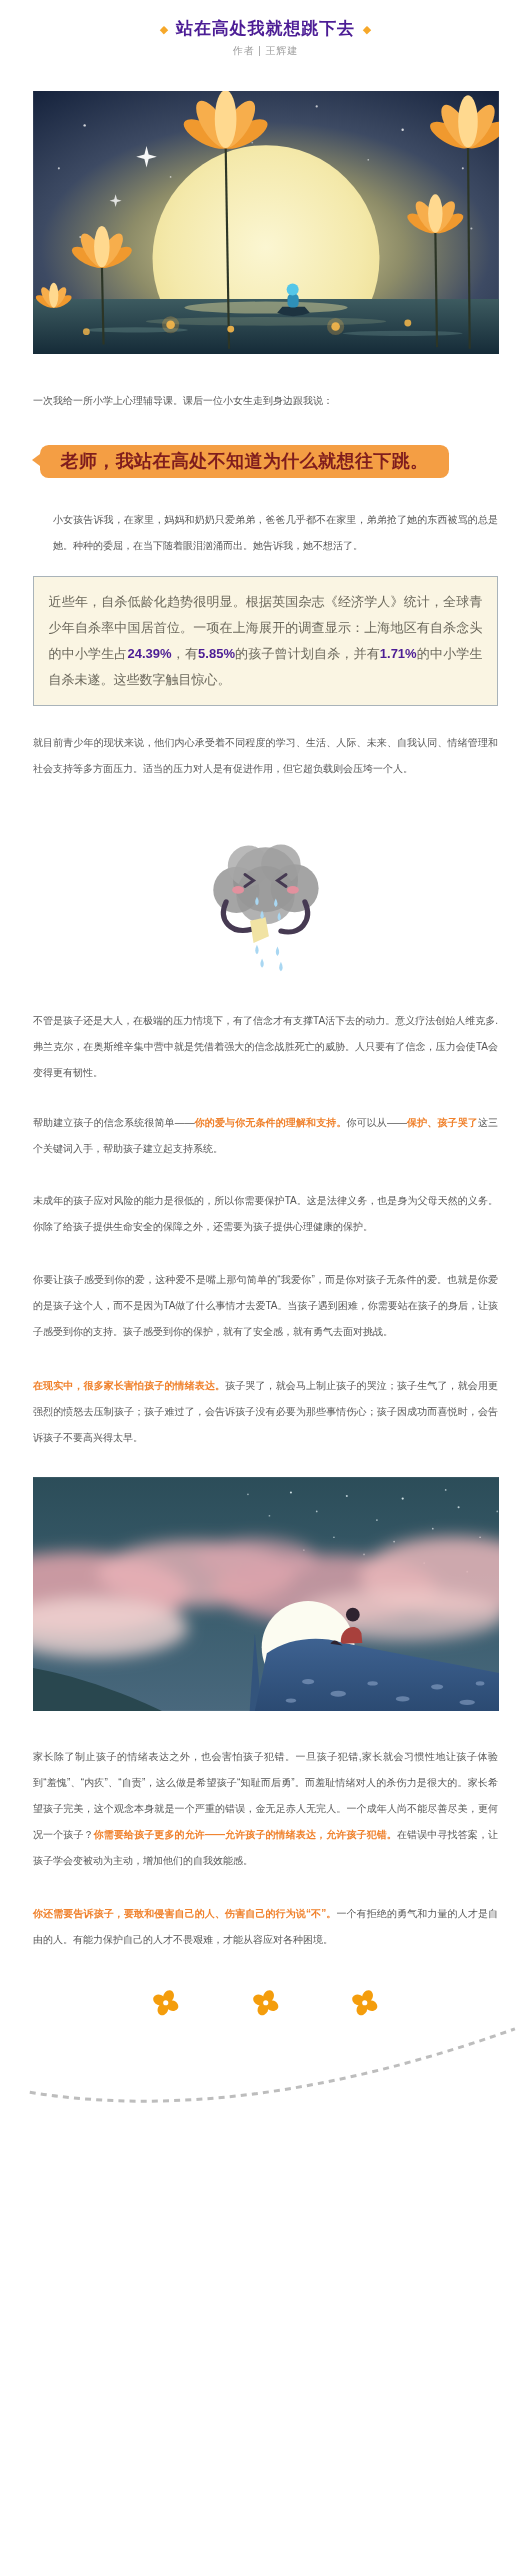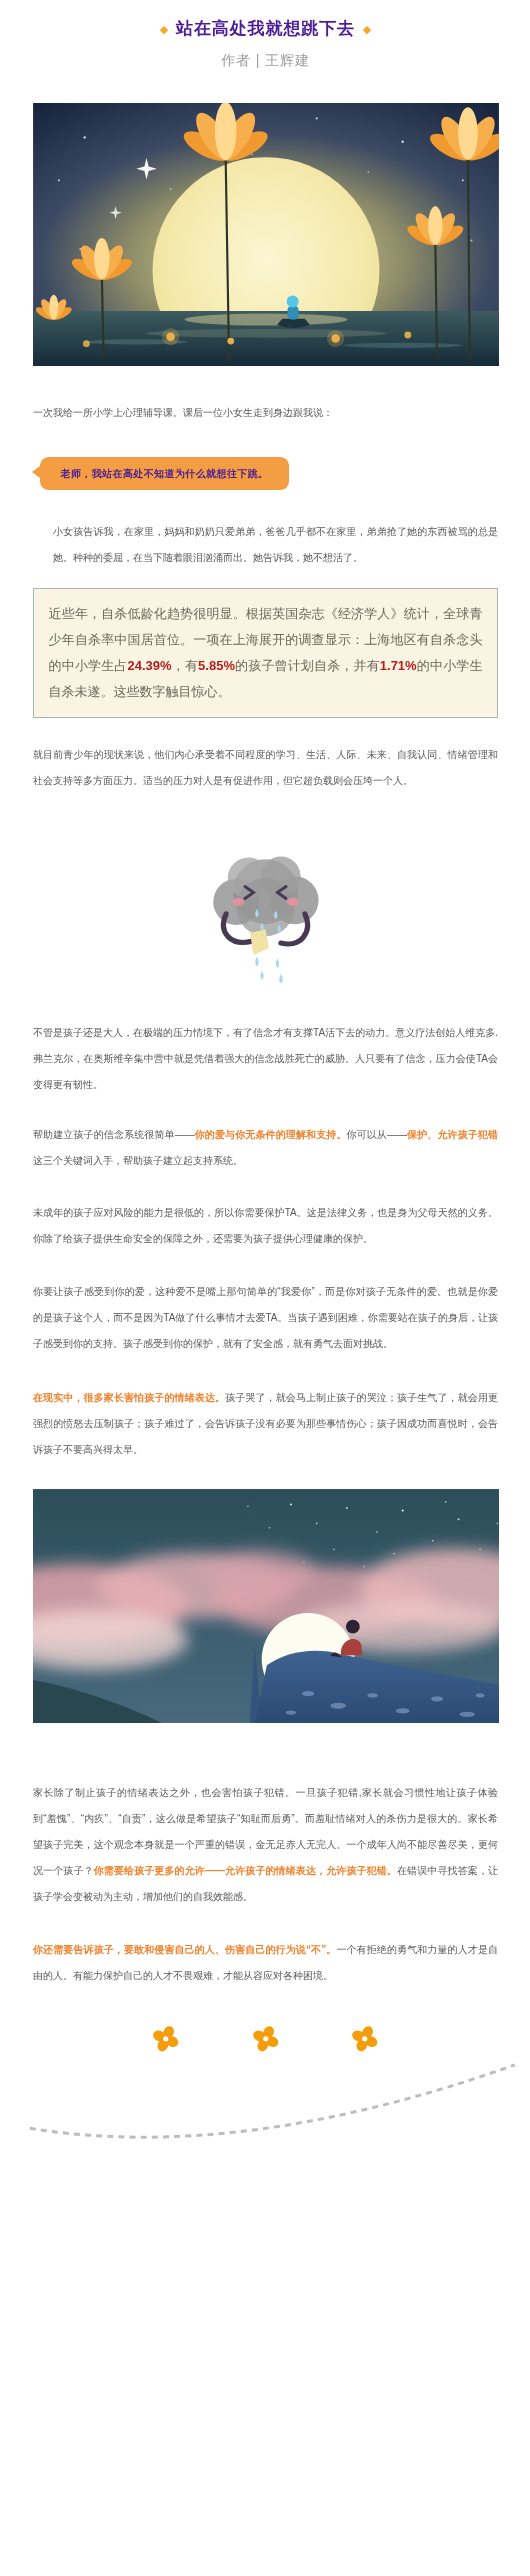--- a/index.html
+++ b/index.html
@@ -9,48 +9,48 @@
     color:#575757;
     -webkit-font-smoothing:antialiased;
   }
   .page{width:531px;padding-top:13.7px;overflow:hidden;}
   .content{padding:0 33px;}
 
   
   .title-row{display:flex;align-items:center;justify-content:center;margin-top:3.4px;}
   .title-diamond{color:#f6a82a;font-size:11px;margin:0 7.7px;line-height:24px;}
   .page-title{font-size:17px;font-weight:bold;color:#4c1d95;letter-spacing:0.9px;line-height:24px;}
-  .author-line{margin-top:11px;text-align:center;color:#9d9d9d;font-size:14px;letter-spacing:0.9px;}
+  .author-line{margin-top:3px;text-align:center;color:#9d9d9d;font-size:10px;letter-spacing:0.9px;}
 
   
   .para{font-size:10px;line-height:26px;color:#575757;margin:0;text-align:justify;}
   .hl{color:#f0822d;font-weight:bold;}
   .illus{display:block;}
 
   
   .bubble-wrap{margin-top:31px;padding-left:6.9px;}
   .bubble{
-    position:relative;display:inline-block;background:#f49e44;color:#4c1d95;
-    font-size:10px;font-weight:bold;line-height:19px;padding:6.9px 20.6px;
+    position:relative;display:inline-block;background:#f49e44;color:#7f1d1d;
+    font-size:18px;font-weight:bold;line-height:19px;padding:6.9px 20.6px;
     border-radius:8.6px;letter-spacing:0.4px;
   }
   .bubble:before{
     content:"";position:absolute;left:-7.7px;top:9.4px;width:0;height:0;
     border-top:6.9px solid transparent;border-bottom:6.9px solid transparent;
     border-right:8.6px solid #f49e44;
   }
 
   
   .stat-box{
     margin-top:17px;background:#faf5e3;border:0.9px solid #a9b3b9;
     padding:12px 14.6px;font-size:13px;line-height:26px;color:#6b685c;text-align:justify;
   }
-  .stat-box .hl{color:#b91c1c;} .mt28{margin-top:24px;} .mt30{margin-top:26px;}
+  .stat-box .hl{color:#4c1d95;} .mt28{margin-top:24px;} .mt30{margin-top:26px;}
   .mt32{margin-top:27.5px;} .mt34{margin-top:29px;margin-left:20px;} .mt36{margin-top:31px;}
-  .mt44{margin-top:54px;}
+  .mt44{margin-top:30px;}
 
   .hero-wrap{margin-top:33px;}
   .cloud-wrap{margin-top:53px;text-align:center;}
   .img2-wrap{margin-top:26px;}
 
   .flower-row{margin-top:36px;display:flex;justify-content:center;gap:72px;}
 
   .curve-wrap{margin-top:5.2px;height:96px;position:relative;}
   .curve-wrap svg{position:absolute;left:0;top:0;}
 </style>
@@ -210,21 +210,21 @@
           <path d="M98 148 q4 8 0 11 q-4 -3 0 -11"></path>
         </g>
       </svg>
     </div>
 
     <p class="para mt36">
       <span>不管是孩子还是大人，在极端的压力情境下，有了信念才有支撑TA活下去的动力。意义疗法创始人维克多.弗兰克尔，在奥斯维辛集中营中就是凭借着强大的信念战胜死亡的威胁。人只要有了信念，压力会使TA会变得更有韧性。</span>
     </p>
 
     <p class="para mt28">
-      <span>帮助建立孩子的信念系统很简单——</span><span class="hl">你的爱与你无条件的理解和支持。</span><span>你可以从——</span><span class="hl">保护、允许孩子犯错</span><span>这三个关键词入手，帮助孩子建立起支持系统。</span>
+      <span>帮助建立孩子的信念系统很简单——</span><span class="hl">你的爱与你无条件的理解和支持。</span><span>你可以从——</span><span class="hl">保护、孩子哭了</span><span>这三个关键词入手，帮助孩子建立起支持系统。</span>
     </p>
 
     <p class="para mt30">
       <span>未成年的孩子应对风险的能力是很低的，所以你需要保护TA。这是法律义务，也是身为父母天然的义务。你除了给孩子提供生命安全的保障之外，还需要为孩子提供心理健康的保护。</span>
     </p>
 
     <p class="para mt32">
       <span>你要让孩子感受到你的爱，这种爱不是嘴上那句简单的“我爱你”，而是你对孩子无条件的爱。也就是你爱的是孩子这个人，而不是因为TA做了什么事情才去爱TA。当孩子遇到困难，你需要站在孩子的身后，让孩子感受到你的支持。孩子感受到你的保护，就有了安全感，就有勇气去面对挑战。</span>
     </p>
 

